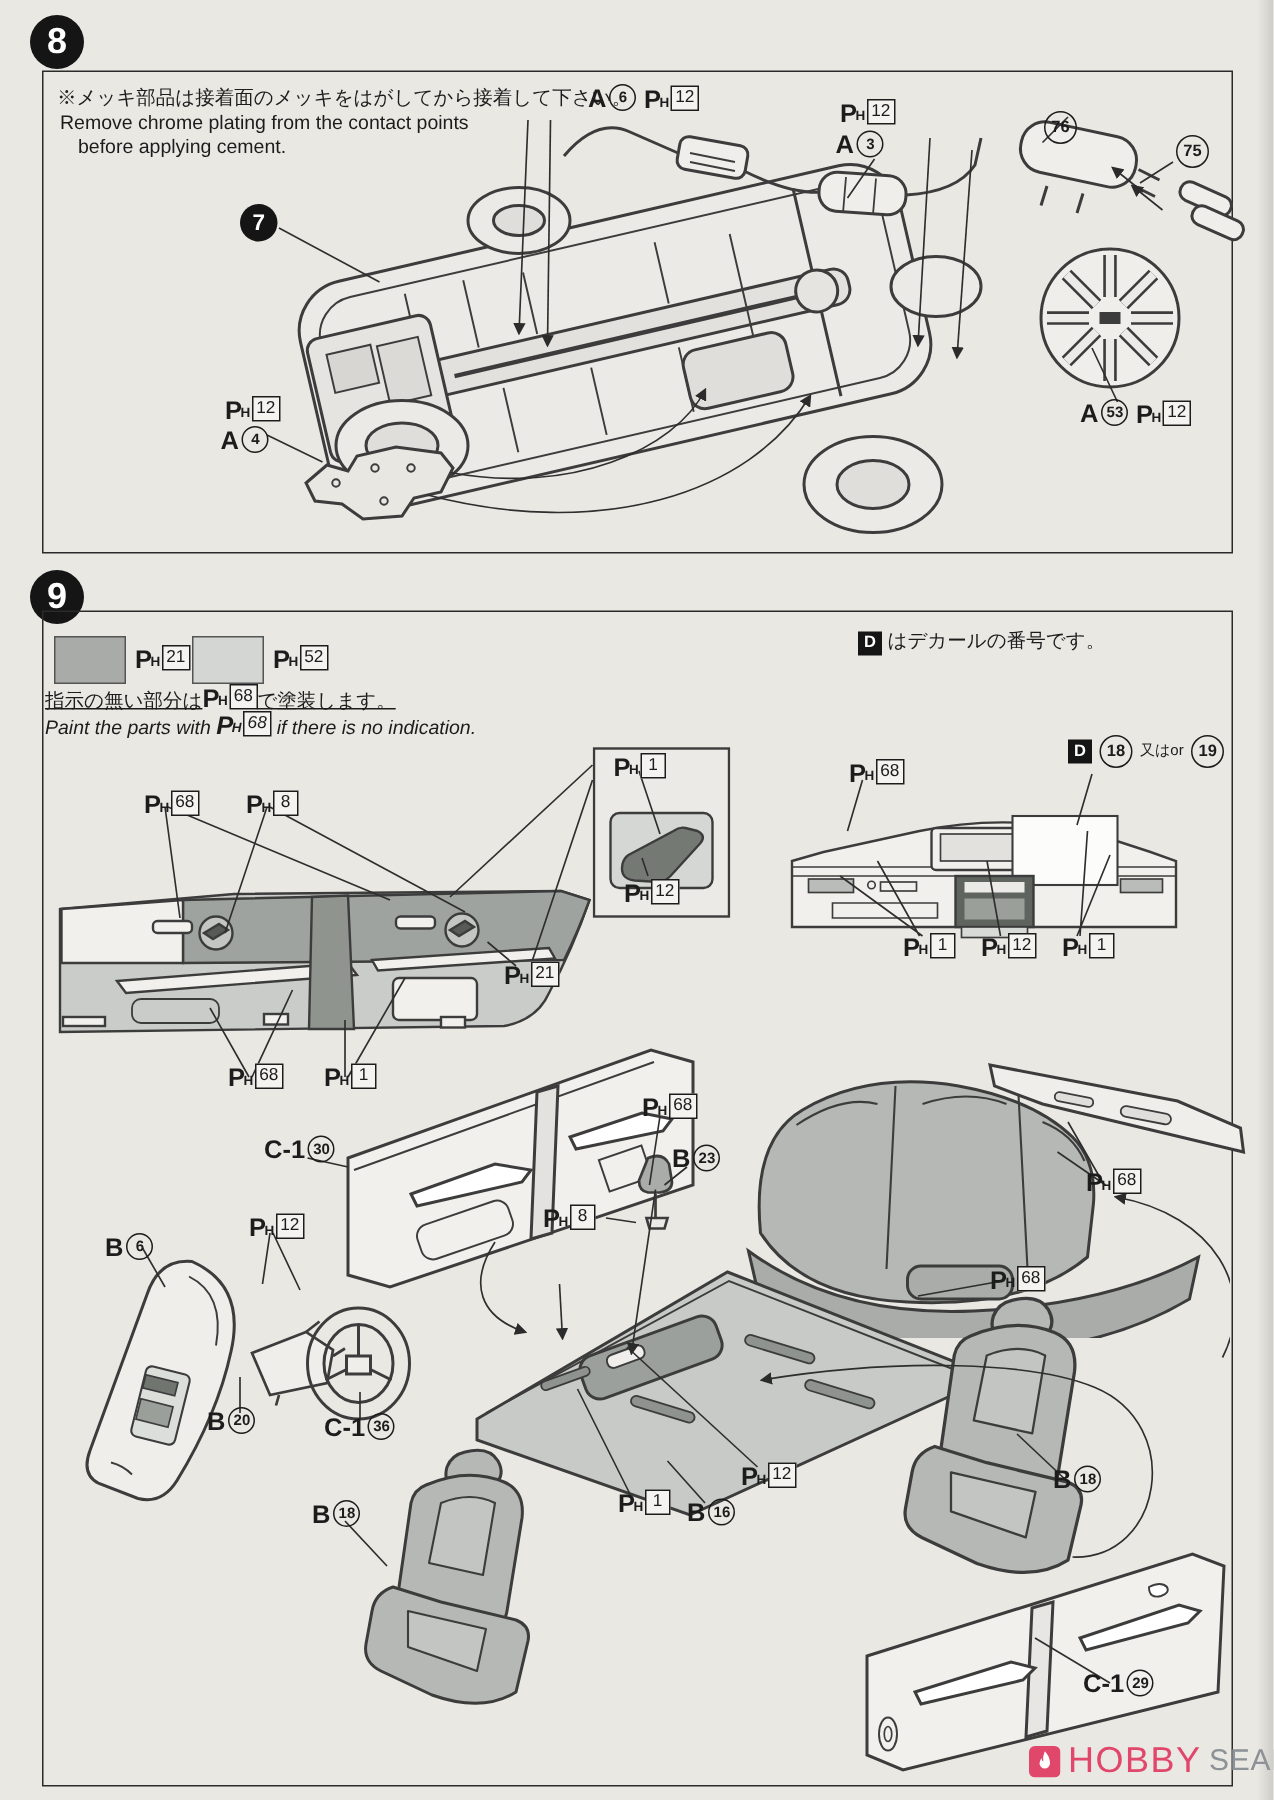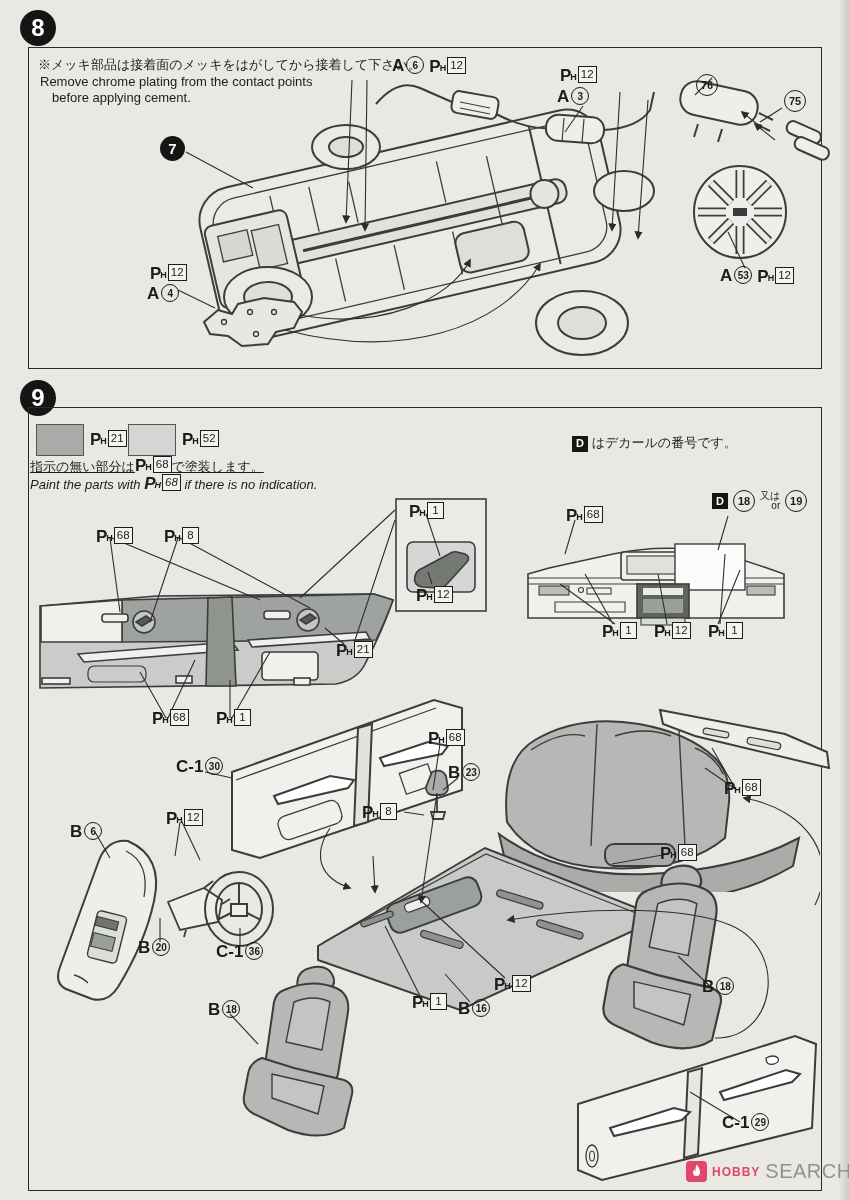--- a/index.html
+++ b/index.html
@@ -21,26 +21,26 @@
   .p-box{border:1.3px solid #1c1c1c;background:#f5f3ef;font-size:11.5px;font-weight:normal;
          padding:0 2px;min-width:11px;text-align:center;height:15px;line-height:15px;align-self:center;}
   .prefix{font-weight:bold;font-size:17px;line-height:17px;margin-right:2px;}
   .circle{display:inline-flex;width:18px;height:18px;border:1.5px solid #1c1c1c;border-radius:50%;
           align-items:center;justify-content:center;font-size:10px;font-weight:bold;background:transparent;box-sizing:border-box;}
   .circle.big{width:22px;height:22px;font-size:11px;}
   .solid{display:inline-flex;width:25px;height:25px;border-radius:50%;background:#151515;color:#fff;
          align-items:center;justify-content:center;font-size:15px;font-weight:bold;}
   .dbox{display:inline-flex;width:16px;height:16px;background:#151515;color:#fff;
         align-items:center;justify-content:center;font-size:11px;font-weight:bold;}
-  .stack{display:inline-flex;flex-direction:column;align-items:flex-end;font-size:10px;line-height:10px;}
+  .stack{display:inline-flex;flex-direction:row;align-items:flex-start;font-size:10px;line-height:10px;}
   
   .swatch{position:absolute;width:46px;height:30px;border:1px solid #555;}
   
   #watermark{position:absolute;left:686px;top:1160px;display:flex;align-items:center;gap:5px;}
-  #wm-1{font-size:12px;font-weight:bold;letter-spacing:1px;}
+  #wm-1{font-size:24px;font-weight:normal;letter-spacing:1px;}
   #wm-2{font-size:20px;letter-spacing:.5px;}
   .ln{stroke:#2e2e2e;stroke-width:1.1;fill:none;}
 </style>
 </head>
 <body>
 
 <div id="page">
   <div id="edge-r"></div>
 
   <div class="step-badge" style="left:20px;top:10px;">
@@ -220,21 +220,21 @@
       </span><span>で塗装します。</span>
   </div>
   <div class="note" style="left:30px;top:474px;font-style:italic;">
     <span>Paint the parts with</span>&nbsp;<span class="pchip">
         <span class="p-p">P</span>
         <span class="p-h">H</span>
         <span class="p-box">68</span>
       </span>&nbsp;<span>if there is no indication.</span>
   </div>
 
-  <div class="note" style="left:572px;top:418px;margin-top:16px;">
+  <div class="note" style="left:572px;top:418px;">
     <span class="dbox">D</span>&nbsp;<span>はデカールの番号です。</span>
   </div>
 
   <svg class="art" style="left:36px;top:592px;" width="370" height="100" viewBox="0 0 370 100">
     <g stroke="#3c3c3c" stroke-width="1.6">
       <path fill="#c9ccc8" d="M4,14 L120,4 L338,2 L357,8 Q346,40 330,70 Q322,88 300,92 L4,96 Z"></path>
       <path fill="#9ea39f" d="M86,8 L338,2 L357,8 Q349,30 340,48 L86,50 Z"></path>
       <path fill="#f2f0ec" d="M5,14 L86,8 L86,50 L5,50 Z"></path>
       <path fill="#f2f0ec" d="M42,62 L196,50 L202,58 L48,70 Z"></path>
       <path fill="#f2f0ec" d="M212,48 L330,40 L334,47 L216,55 Z"></path>

